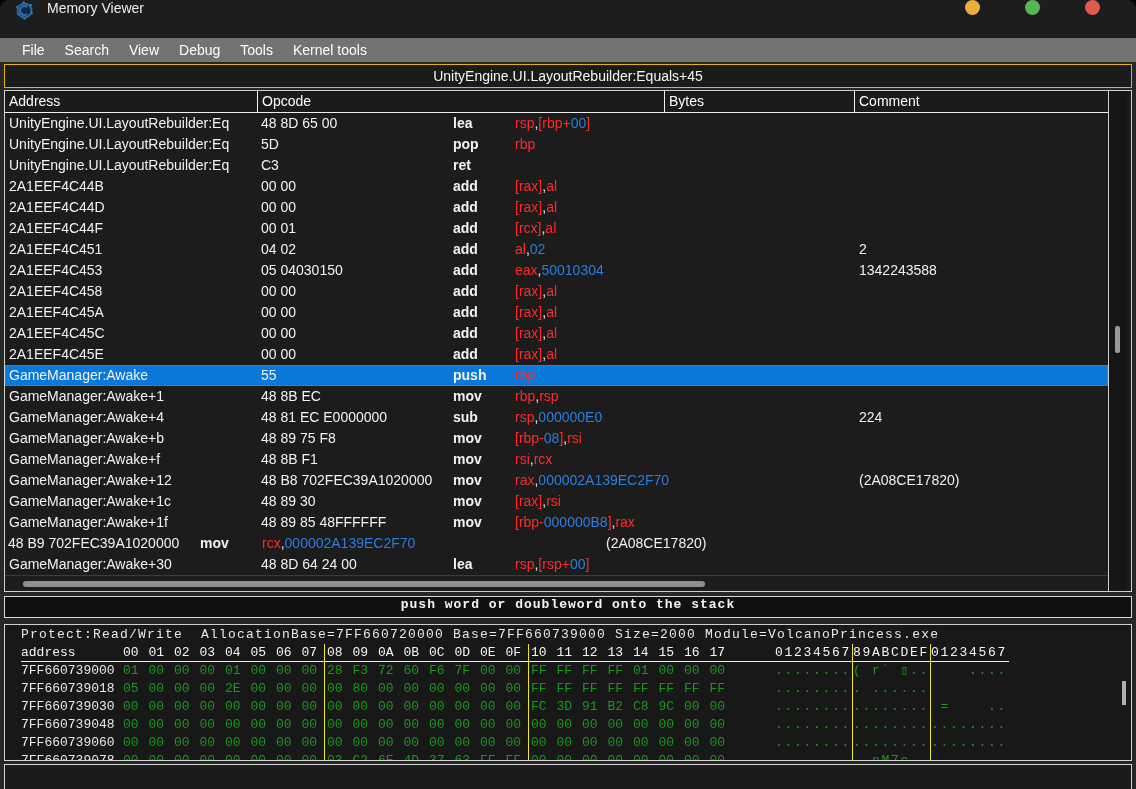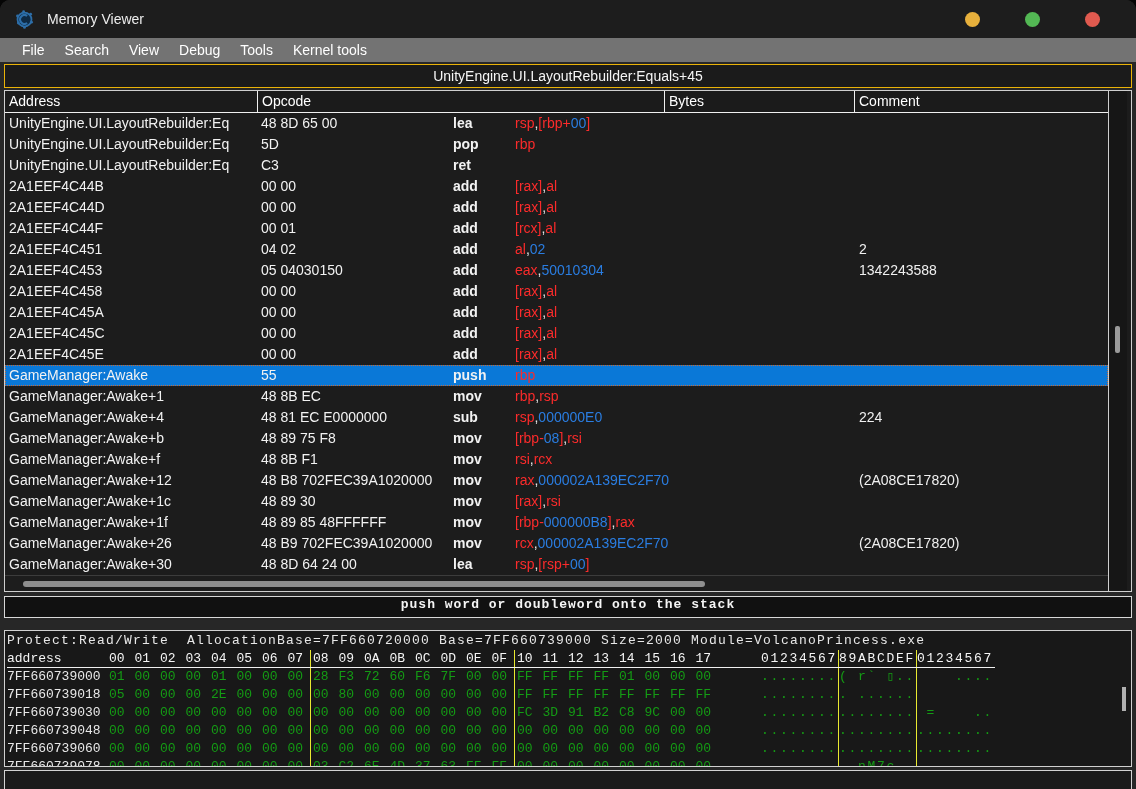--- a/index.html
+++ b/index.html
@@ -1,20 +1,20 @@
 <!DOCTYPE html>
 <html><head>
 <meta charset="utf-8">
 <style>
   html,body{margin:0;padding:0;background:#050505;width:1136px;height:789px;overflow:hidden;}
   *{box-sizing:border-box;}
   .window{position:absolute;inset:0;background:#272727;border-radius:10px 10px 0 0;overflow:hidden;
           font-family:"Liberation Sans",sans-serif;color:#f2f2f2;}
   
-  .titlebar{height:38px;background:#1d1d1d;display:flex;align-items:center;padding:0 14px;}
+  .titlebar{height:38px;background:#1d1d1d;display:flex;align-items:flex-start;padding:0 14px;}
   .app-icon{width:21px;height:21px;margin-right:12px;flex:0 0 auto;}
   .title-text{font-size:14px;color:#ececec;}
   .win-controls{margin-left:auto;display:flex;gap:45px;padding-right:22px;}
   .win-btn{width:15px;height:15px;border-radius:50%;}
   
   .menubar{height:24px;background:#737373;display:flex;align-items:center;padding-left:12px;font-size:14px;}
   .menu-item{padding:2px 10px;color:#fff;cursor:default;}
   
   .content{padding:2px 4px 0 4px;background:#272727;height:calc(100% - 62px);}
   .symbol-header{height:24px;border:1px solid #eab308;background:#1b1b1b;display:flex;align-items:center;
@@ -43,22 +43,22 @@
   
   .vscroll{width:18px;background:#161616;position:relative;}
   .vthumb{position:absolute;left:6px;top:235px;width:5px;height:27px;background:#9a9a9a;border-radius:2px;}
   .hscroll{height:16px;background:#1d1d1d;border-top:1px solid #3c3c3c;position:relative;flex:0 0 auto;}
   .hthumb{position:absolute;left:18px;top:5px;width:682px;height:6px;background:#8f8f8f;border-radius:3px;}
   
   .status-bar{margin-top:4px;height:22px;border:1px solid #d8d8d8;background:#111;display:flex;align-items:flex-start;
               justify-content:center;font-family:"Liberation Mono",monospace;font-weight:bold;font-size:13px;
               letter-spacing:1px;color:#f5f5f5;}
   
-  .hex-panel{margin-top:12px;height:137px;border:1px solid #d0d0d0;background:#181818;position:relative;
-             font-family:"Liberation Mono",monospace;font-size:13px;color:#e8e8e8;padding:1px 0 0 2px;overflow:hidden;}
+  .hex-panel{margin-top:6px;height:137px;border:1px solid #d0d0d0;background:#181818;position:relative;
+             font-family:"Liberation Mono",monospace;font-size:13px;color:#e8e8e8;padding:1px 0 0 16px;overflow:hidden;}
   .hx-info{height:18px;line-height:18px;letter-spacing:1.2px;white-space:pre;}
   .hx-row{display:inline-flex;height:18px;line-height:18px;white-space:pre;}
   .hx-row.hx-head{border-bottom:1px solid #f0f0f0;color:#f5f5f5;}
   .hx-addr{width:100px;flex:0 0 auto;}
   .hx-g{display:flex;width:204px;flex:0 0 auto;border-right:1px solid #e9e930;}
   .hx-g.nl{border-right:none;}
   .hx-b{width:25.5px;flex:0 0 auto;text-align:left;padding-left:2px;}
   .hx-a{width:78px;flex:0 0 auto;letter-spacing:1.7px;white-space:pre;border-right:1px solid #e9e930;overflow:hidden;}
   .hx-a.first{margin-left:42px;}
   .hx-a.nl{border-right:none;}
@@ -289,21 +289,20 @@
             <div class="dis-row">
     <div class="cell addr">GameManager:Awake+1f</div>
     <div class="cell bytes">48 89 85 48FFFFFF</div>
     <div class="cell op">
       <span class="mn">mov</span>
       <span class="ops"><span class="c-r">[</span><span class="c-r">rbp</span><span class="c-r">-</span><span class="c-n">000000B8</span><span class="c-r">]</span><span class="c-w">,</span><span class="c-r">rax</span></span>
     </div>
     <div class="cell com"></div>
   </div>
             <div class="dis-row">
-    <div class="cell addr">GameManager:Awake+26</div>
     <div class="cell bytes">48 B9 702FEC39A1020000</div>
     <div class="cell op">
       <span class="mn">mov</span>
       <span class="ops"><span class="c-r">rcx</span><span class="c-w">,</span><span class="c-n">000002A139EC2F70</span></span>
     </div>
     <div class="cell com">(2A08CE17820)</div>
   </div>
             <div class="dis-row">
     <div class="cell addr">GameManager:Awake+30</div>
     <div class="cell bytes">48 8D 64 24 00</div>

